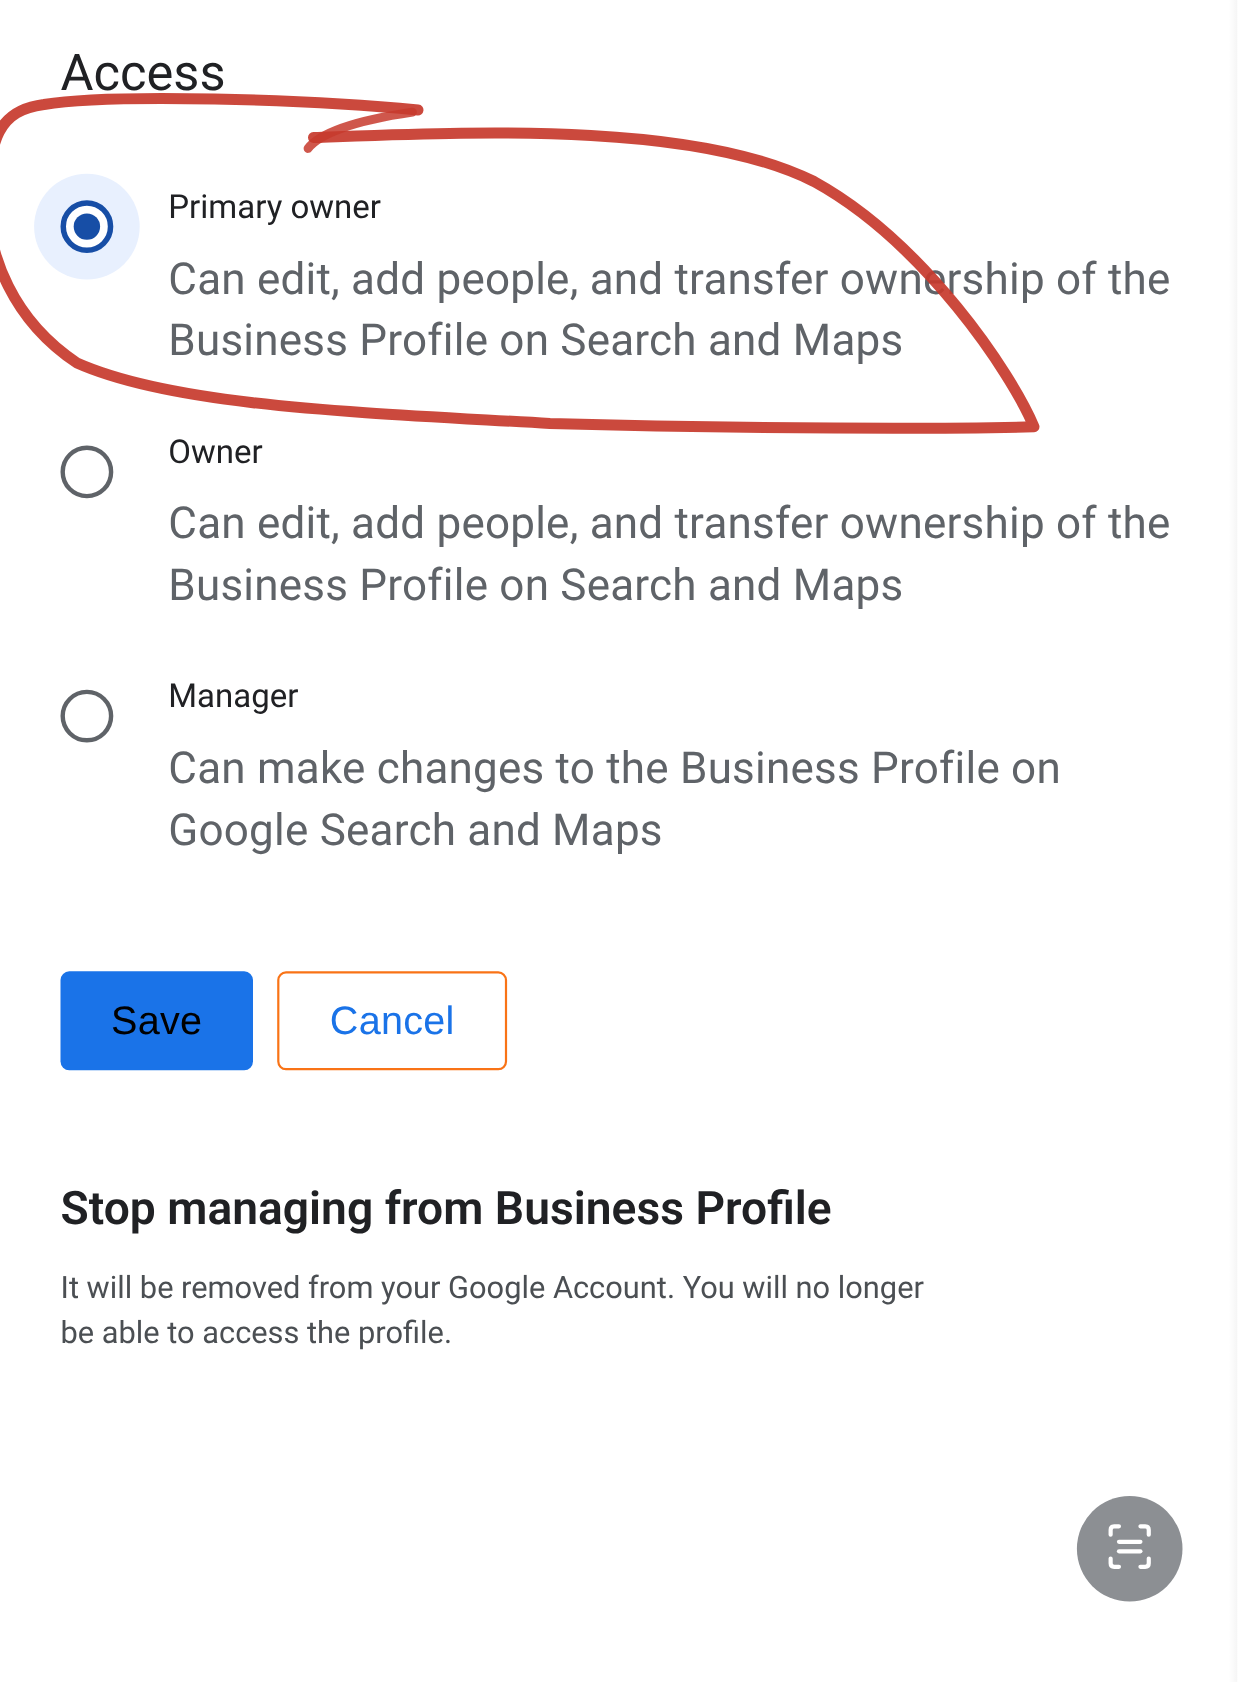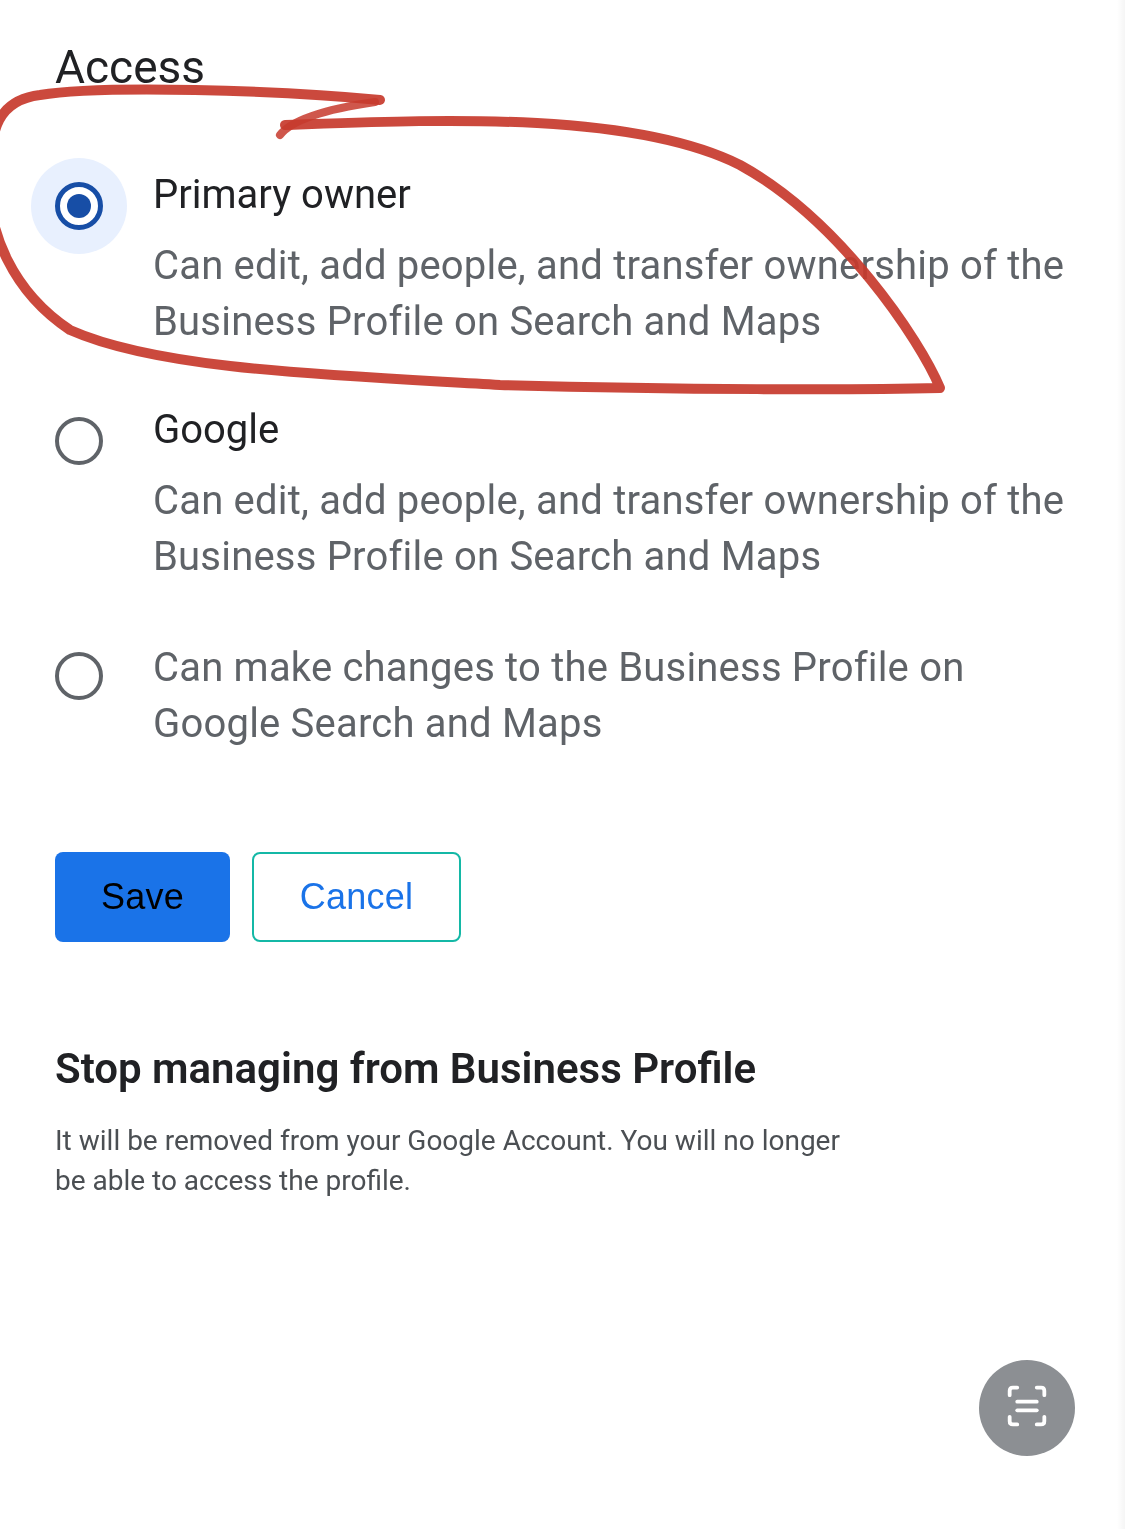--- a/index.html
+++ b/index.html
@@ -81,21 +81,21 @@
   .radio-selected-inner {
     width: 24px;
     height: 24px;
     border-radius: 50%;
     background: #174ea6;
   }
   .option-text {
     flex: 1;
   }
   .option-title {
-    font-size: 40px;
+    font-size: 30px;
     font-weight: 400;
     color: #202124;
     margin: 0 0 18px 0;
     line-height: 1.25;
   }
   .option-desc {
     font-size: 40px;
     font-weight: 400;
     color: #5f6368;
     margin: 0;
@@ -116,21 +116,21 @@
     letter-spacing: 0.2px;
   }
   .btn-primary {
     background: #1a73e8;
     color: #000000;
     border: none;
   }
   .btn-secondary {
     background: #ffffff;
     color: #1a73e8;
-    border: 2px solid #14b8a6;
+    border: 2px solid #f97316;
   }
   .subheading {
     font-size: 42px;
     font-weight: 600;
     color: #202124;
     margin: 0 0 24px 0;
     line-height: 1.3;
   }
   .subtext {
     font-size: 28px;
@@ -187,28 +187,29 @@
       </div>
       <div class="option-text">
         <p class="option-title">Primary owner</p>
         <p class="option-desc">Can edit, add people, and transfer ownership of the Business Profile on Search and Maps</p>
       </div>
     </div>
 
     <div class="option">
       <div class="radio"></div>
       <div class="option-text">
-        <p class="option-title">Google</p>
+        <p class="option-title">Owner</p>
         <p class="option-desc">Can edit, add people, and transfer ownership of the Business Profile on Search and Maps</p>
       </div>
     </div>
 
     <div class="option">
       <div class="radio"></div>
       <div class="option-text">
+        <p class="option-title">Manager</p>
         <p class="option-desc">Can make changes to the Business Profile on Google Search and Maps</p>
       </div>
     </div>
 
   </div>
 
   <div class="buttons">
     <button class="btn btn-primary">Save</button>
     <button class="btn btn-secondary">Cancel</button>
   </div>

